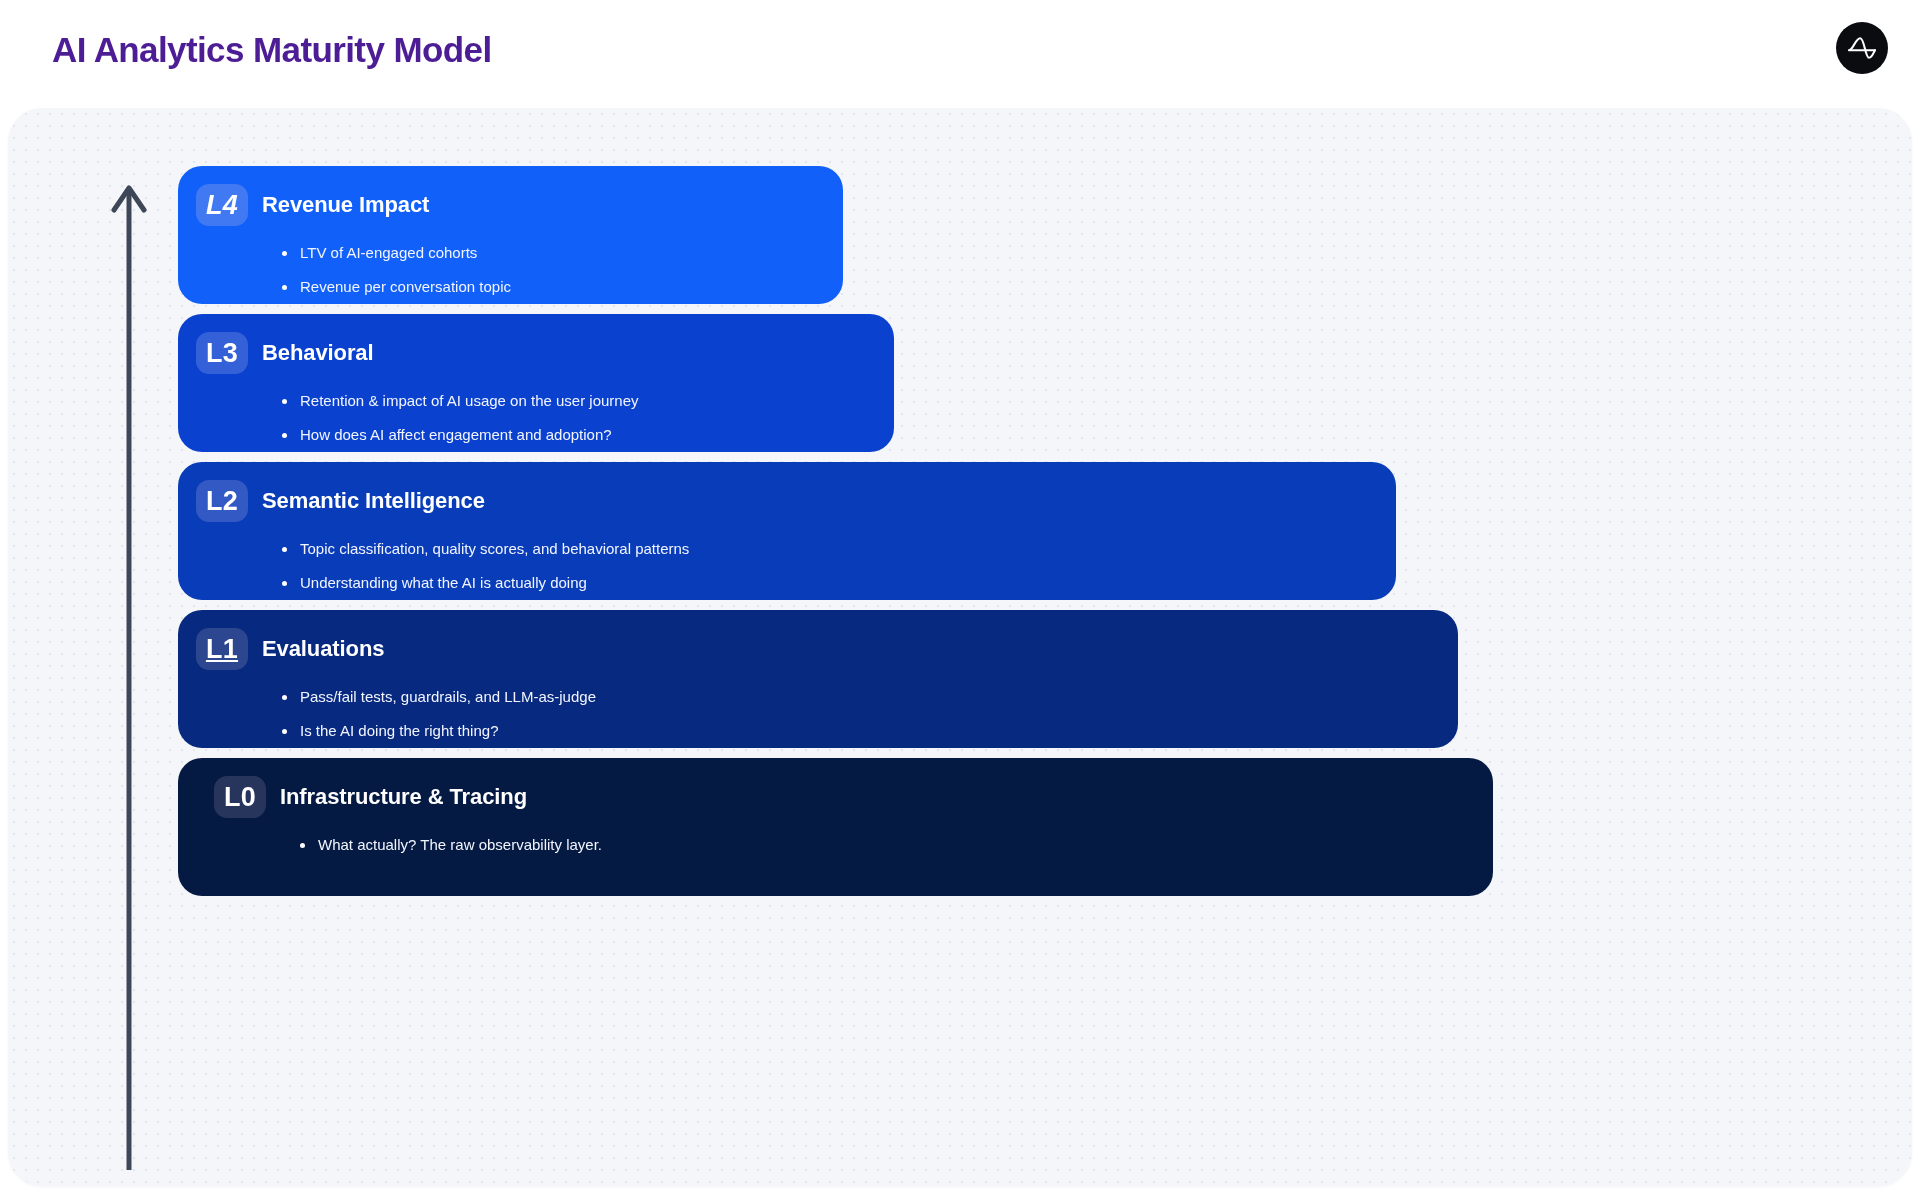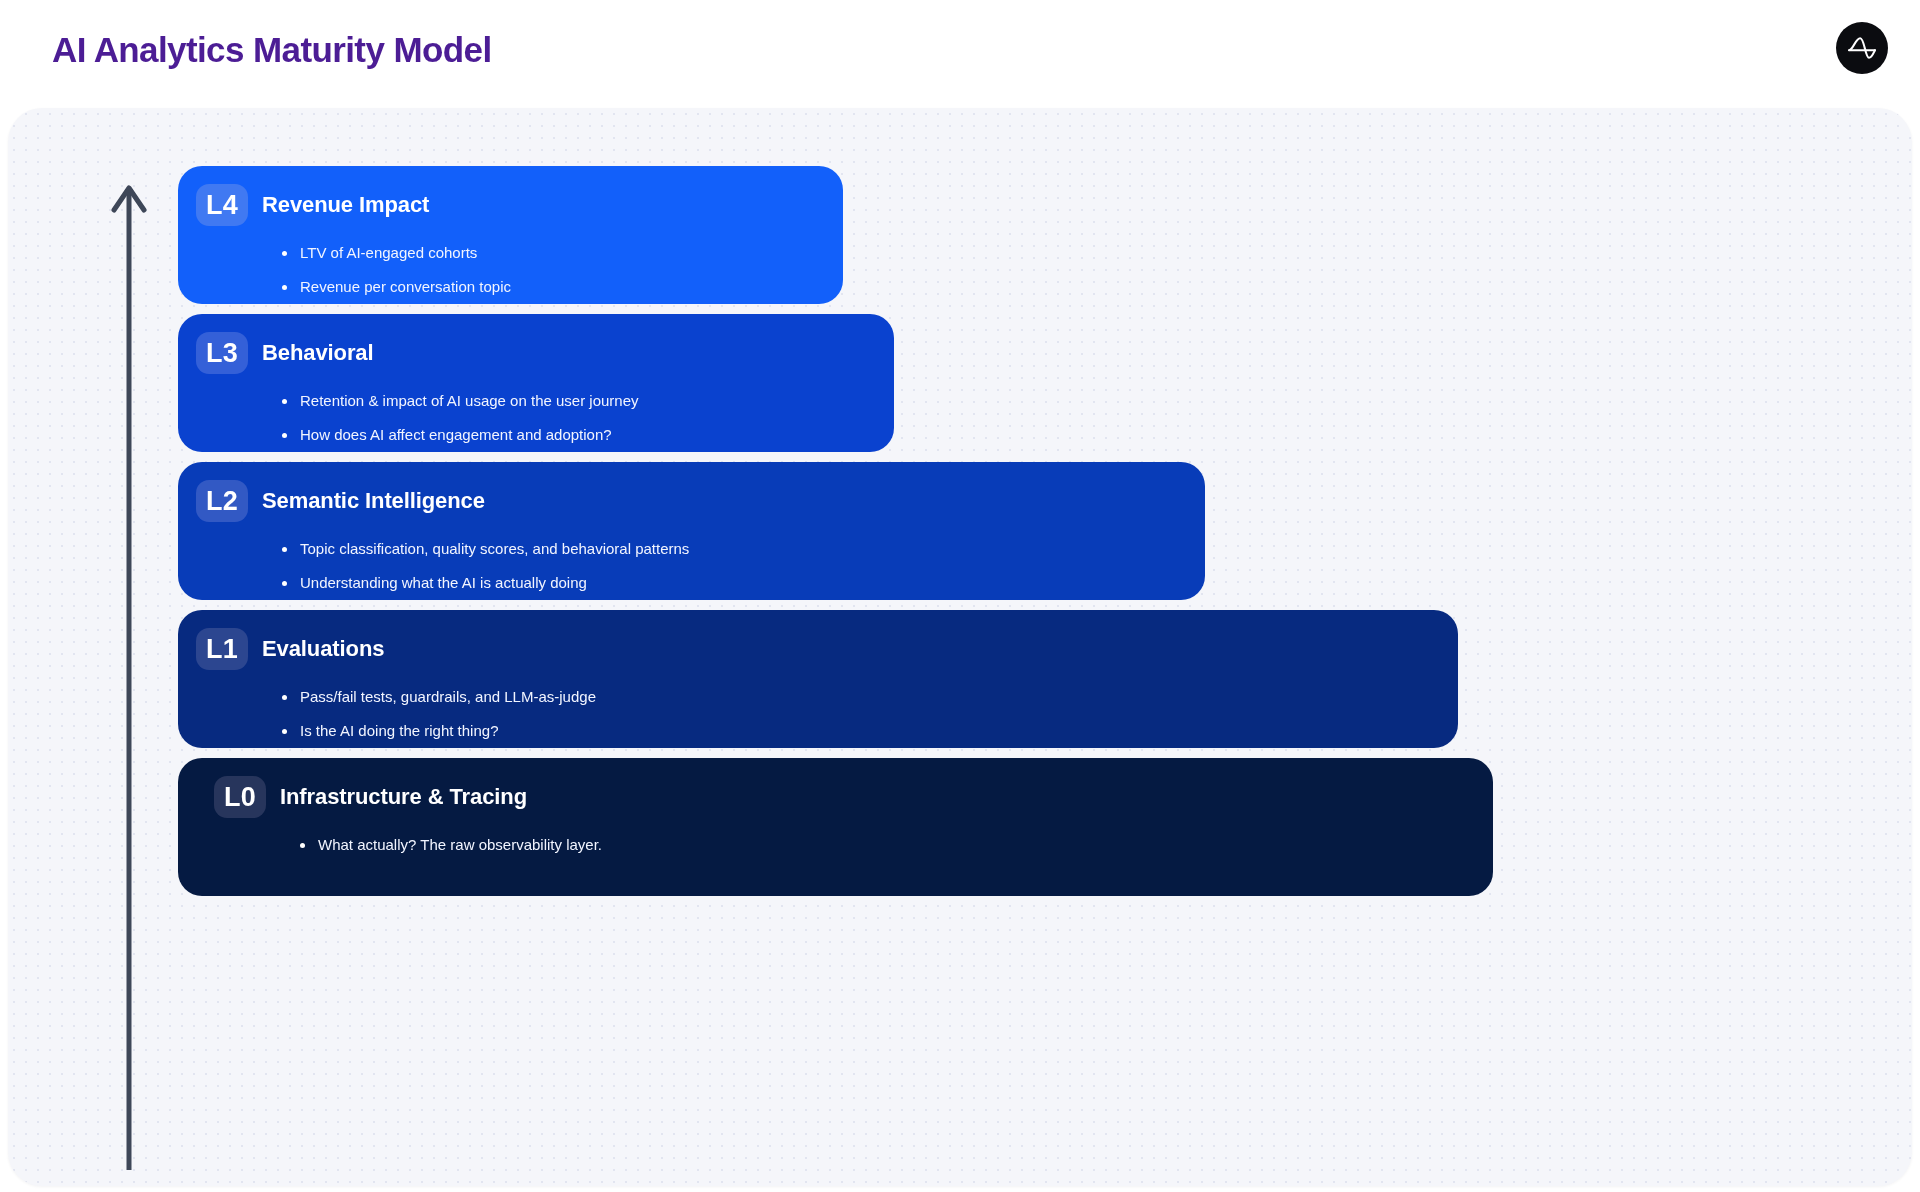--- a/index.html
+++ b/index.html
@@ -112,54 +112,54 @@
 
     <svg class="growth-arrow" viewBox="0 0 46 1000" preserveAspectRatio="none">
       <line x1="23" y1="1000" x2="23" y2="22" stroke="#3e4758" stroke-width="5" stroke-linecap="round"></line>
       <polyline points="8,40 23,18 38,40" fill="none" stroke="#3e4758" stroke-width="5" stroke-linecap="round" stroke-linejoin="round"></polyline>
     </svg>
 
     <div class="stack">
 
       <div class="level-bar" style="top:0px; width:665px; background:#1260fa;">
         <div class="level-head">
-          <div class="level-badge" style="background:#4079f2;">L4</div>
+          <div class="level-badge" style="background:#4079f2;font-style:italic;">L4</div>
           <div class="level-title">Revenue Impact</div>
         </div>
         <ul class="level-points">
           <li>LTV of AI-engaged cohorts</li>
           <li>Revenue per conversation topic</li>
         </ul>
       </div>
 
       <div class="level-bar" style="top:148px; width:716px; background:#0a42cf;">
         <div class="level-head">
           <div class="level-badge" style="background:#3460d8;">L3</div>
           <div class="level-title">Behavioral</div>
         </div>
         <ul class="level-points">
           <li>Retention &amp; impact of AI usage on the user journey</li>
           <li>How does AI affect engagement and adoption?</li>
         </ul>
       </div>
 
-      <div class="level-bar" style="top:296px; width:1027px; background:#083cb8;">
+      <div class="level-bar" style="top:296px; width:1218px; background:#083cb8;">
         <div class="level-head">
           <div class="level-badge" style="background:#3259c4;">L2</div>
           <div class="level-title">Semantic Intelligence</div>
         </div>
         <ul class="level-points">
           <li>Topic classification, quality scores, and behavioral patterns</li>
           <li>Understanding what the AI is actually doing</li>
         </ul>
       </div>
 
       <div class="level-bar" style="top:444px; width:1280px; background:#072a80;">
         <div class="level-head">
-          <div class="level-badge" style="background:#2c4690;">L1</div>
+          <div class="level-badge" style="background:#2c4690;text-decoration:underline;">L1</div>
           <div class="level-title">Evaluations</div>
         </div>
         <ul class="level-points">
           <li>Pass/fail tests, guardrails, and LLM-as-judge</li>
           <li>Is the AI doing the right thing?</li>
         </ul>
       </div>
 
       <div class="level-bar" style="top:592px; width:1315px; background:#051a42;padding-left:36px;">
         <div class="level-head">

